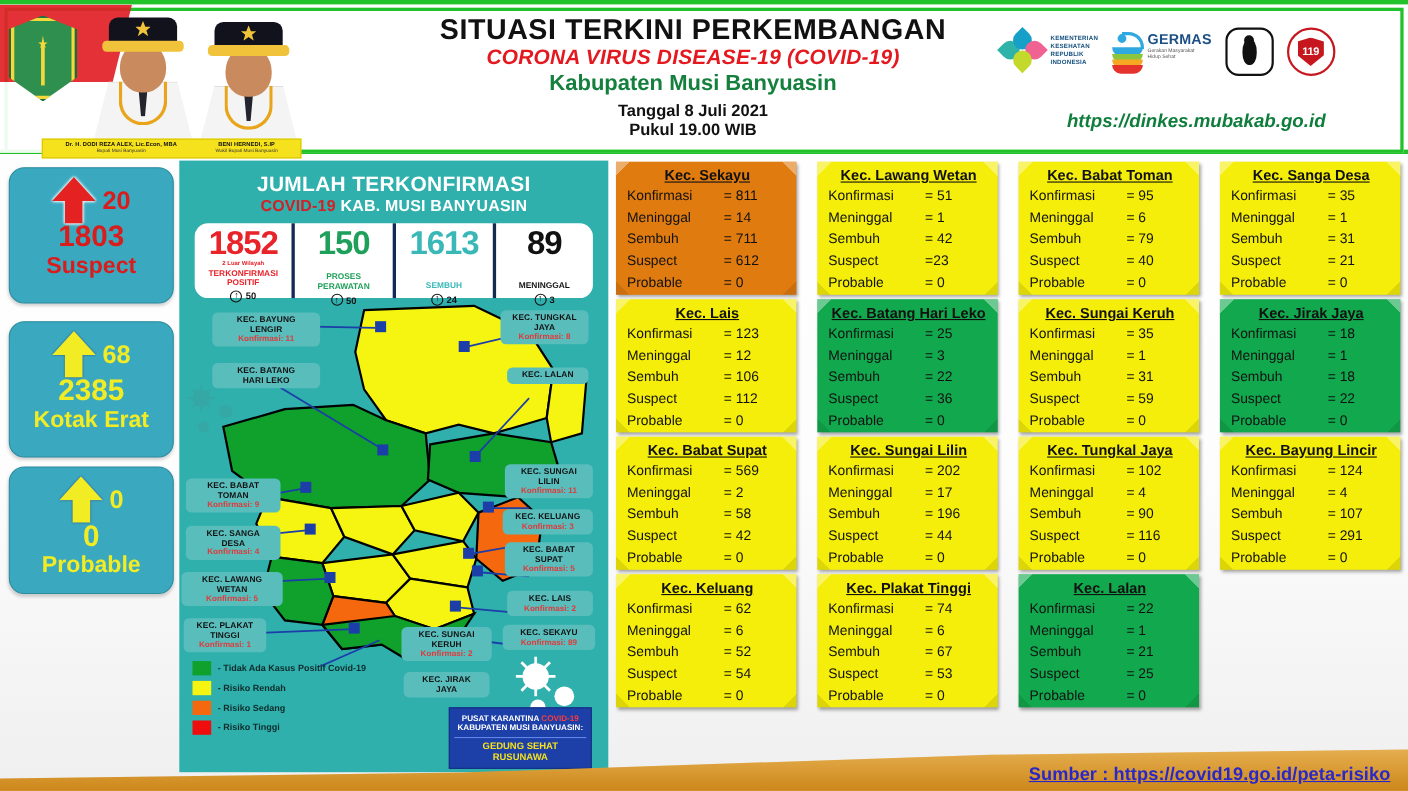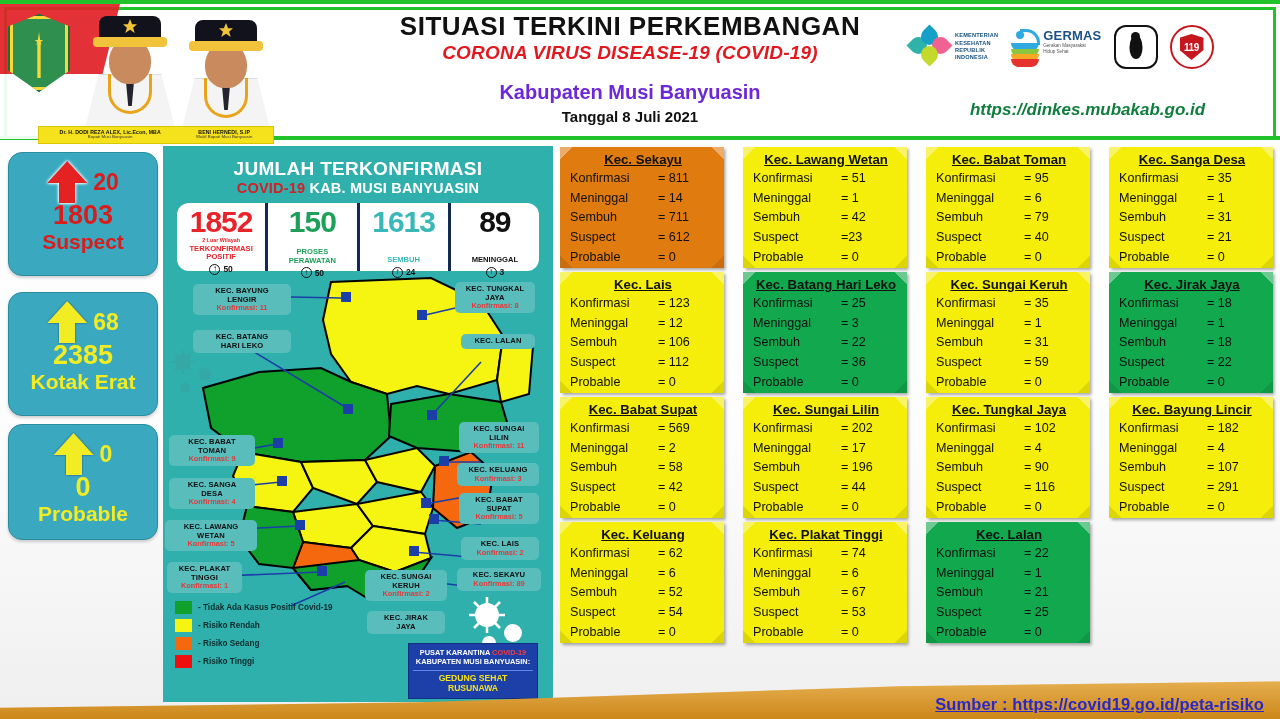--- a/index.html
+++ b/index.html
@@ -96,21 +96,21 @@
   .off-name-blk .r { font-size: 4.4px; color: #333; }
 
   .hdr-title { position: absolute; left: 330px; top: 8px; width: 600px; text-align: center; }
   .t-line1 {
     font-size: 26px; font-weight: bold; color: #111; letter-spacing: .5px; line-height: 1.1;
   }
   .t-line2 {
     font-size: 19px; font-weight: bold; font-style: italic; color: #e4181f;
     letter-spacing: .2px; line-height: 1.15; margin-top: 1px;
   }
-  .t-line3 { font-size: 20px; font-weight: bold; color: #6d28d9; margin-top: 18px; line-height: 1.15; }
+  .t-line3 { font-size: 20px; font-weight: bold; color: #15803d; margin-top: 2px; line-height: 1.15; }
   .t-line4 { font-size: 15px; font-weight: bold; color: #111; margin-top: 4px; line-height: 1.2; }
   .t-line5 { font-size: 15px; font-weight: bold; color: #111; line-height: 1.2; }
 
   .hdr-logos {
     position: absolute; left: 910px; top: 12px; width: 360px; height: 62px;
     display: flex; align-items: center; gap: 12px;
   }
   .logo-kemenkes { display: flex; align-items: center; gap: 5px; }
   .kem-mark { position: relative; width: 40px; height: 38px; }
   .kem-mark i {
@@ -352,20 +352,21 @@
         <div class="n">BENI HERNEDI, S.IP</div>
         <div class="r">Wakil Bupati Musi Banyuasin</div>
       </div>
     </div>
 
     <div class="hdr-title">
       <div class="t-line1">SITUASI TERKINI PERKEMBANGAN</div>
       <div class="t-line2">CORONA VIRUS DISEASE-19 (COVID-19)</div>
       <div class="t-line3">Kabupaten Musi Banyuasin</div>
       <div class="t-line4">Tanggal 8 Juli 2021</div>
+      <div class="t-line5">Pukul 19.00 WIB</div>
     </div>
 
     <div class="hdr-logos">
       <div class="logo-kemenkes">
         <div class="kem-mark">
             <i></i>
             <i></i>
             <i></i>
             <i></i>
           </div>
@@ -929,21 +930,21 @@
           </div>
         <div class="kc-line">
             <span class="kc-k">Probable</span>
             <span class="kc-v">= 0</span>
           </div>
       </div>
       <div class="kcard kc-yellow">
         <div class="kc-title">Kec. Bayung Lincir</div>
         <div class="kc-line">
             <span class="kc-k">Konfirmasi</span>
-            <span class="kc-v">= 182</span>
+            <span class="kc-v">= 124</span>
           </div>
         <div class="kc-line">
             <span class="kc-k">Meninggal</span>
             <span class="kc-v">= 4</span>
           </div>
         <div class="kc-line">
             <span class="kc-k">Sembuh</span>
             <span class="kc-v">= 107</span>
           </div>
         <div class="kc-line">

